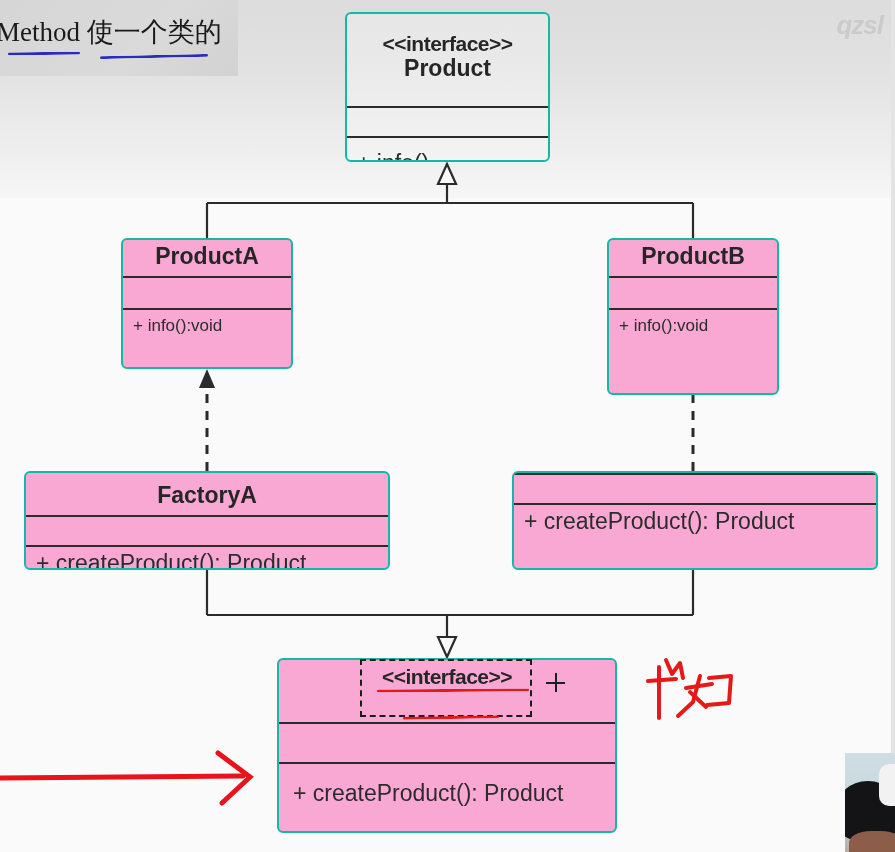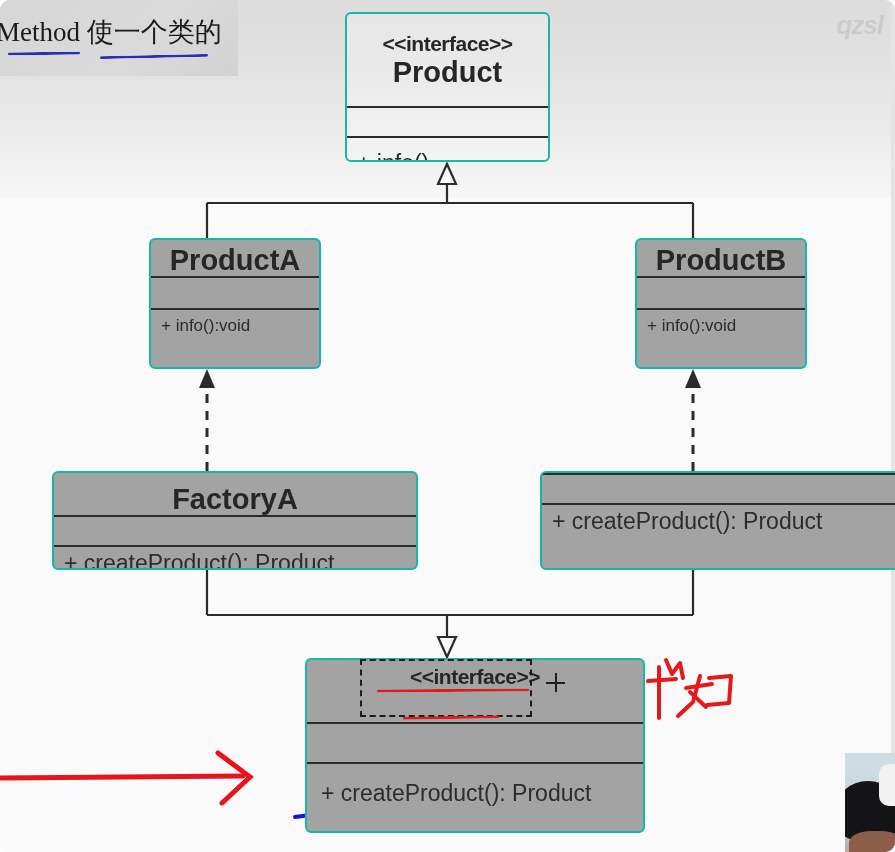--- a/index.html
+++ b/index.html
@@ -7,21 +7,20 @@
     width: 895px; height: 852px;
     overflow: hidden;
     font-family: "Liberation Sans", sans-serif;
   }
 
   #screen {
     position: relative;
     width: 895px; height: 852px;
     background: #fafafa;
     overflow: hidden;
-    border-radius: 10px;
   }
 
   
   .bg-gradient {
     position: absolute;
     left: 0; top: 0;
     width: 895px; height: 200px;
     background: linear-gradient(180deg,
         #dcdcdc 0%, #e2e2e2 35%, #eeeeee 75%, #f7f7f7 100%);
   }
@@ -72,21 +71,21 @@
   
   .uml-box {
     position: absolute;
     box-sizing: border-box;
     border: 2px solid #14b8a6;
     border-radius: 6px;
     background: transparent;
     overflow: hidden;
   }
   .uml-box.shaded { background: rgba(255,255,255,0.28); }
-  .uml-box.plain  { background: #a3a3a3; margin-left: 28px; }
+  .uml-box.plain  { background: #f9a8d4; }
 
   .uml-head {
     box-sizing: border-box;
     text-align: center;
     padding: 6px 4px 7px 4px;
     font-weight: bold;
     color: #262626;
     line-height: 1.12;
   }
   .uml-sep {
@@ -98,30 +97,30 @@
     height: 28px;
   }
   .uml-ops {
     box-sizing: border-box;
     padding: 12px 8px 4px 10px;
     font-size: 22px;
     color: #2c2c2c;
     white-space: nowrap;
   }
   .stereotype { font-size: 21px; letter-spacing: -0.5px; }
-  .classname  { font-size: 29px; }
+  .classname  { font-size: 23px; }
 
   
   #box-product   { left: 345px; top: 12px;  width: 205px; height: 150px; }
   #box-product .uml-head  { height: 92px; padding-top: 18px; }
   #box-product .uml-attrs { height: 28px; }
   #box-product .uml-ops   { font-size: 23px; }
 
   #box-producta  { left: 121px; top: 238px; width: 172px; height: 131px; }
-  #box-productb  { left: 607px; top: 238px; width: 172px; height: 131px; }
+  #box-productb  { left: 607px; top: 238px; width: 172px; height: 157px; }
   #box-producta .uml-head, #box-productb .uml-head { height: 36px; padding-top: 4px; }
   #box-producta .uml-attrs, #box-productb .uml-attrs { height: 30px; }
   #box-producta .uml-ops, #box-productb .uml-ops { font-size: 17px; padding-top: 6px; }
 
   #box-factorya  { left: 24px;  top: 471px; width: 366px; height: 99px; }
   #box-factoryb  { left: 512px; top: 471px; width: 366px; height: 99px; }
   #box-factorya .uml-head, #box-factoryb .uml-head { height: 42px; padding-top: 10px; }
   #box-factorya .uml-attrs, #box-factoryb .uml-attrs { height: 28px; }
   #box-factorya .uml-ops, #box-factoryb .uml-ops { font-size: 23px; padding-top: 3px; }
 

